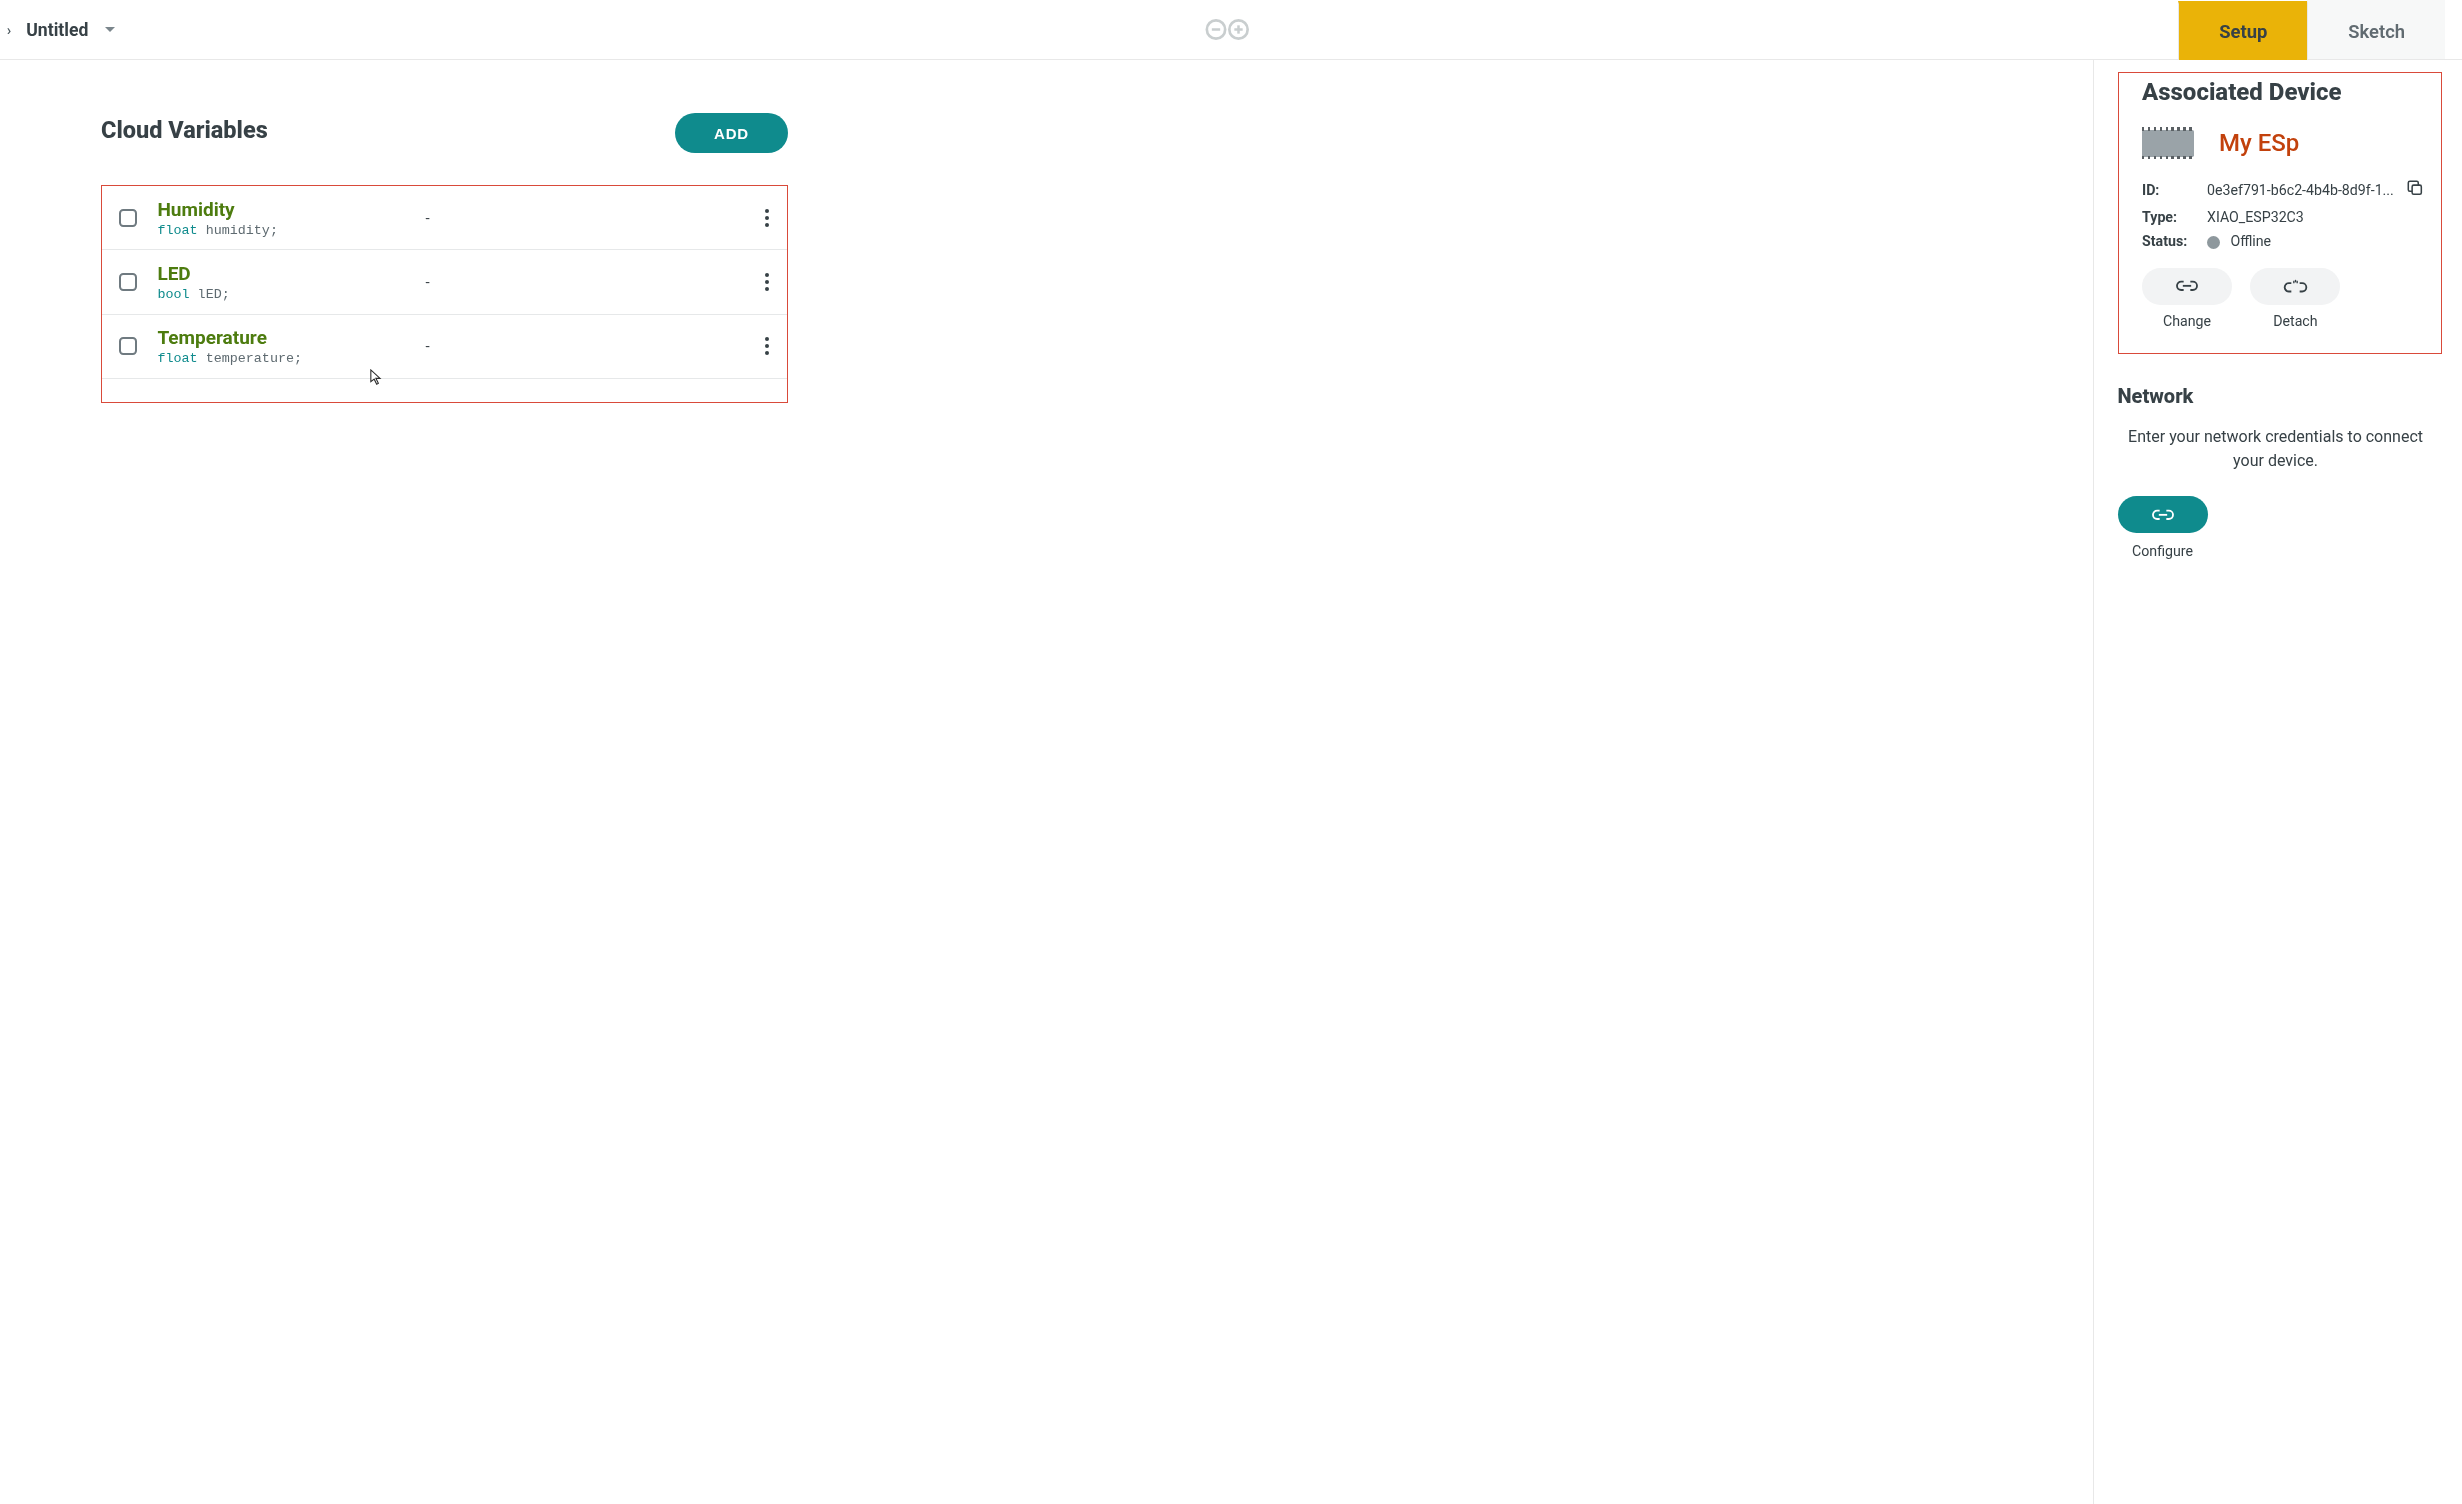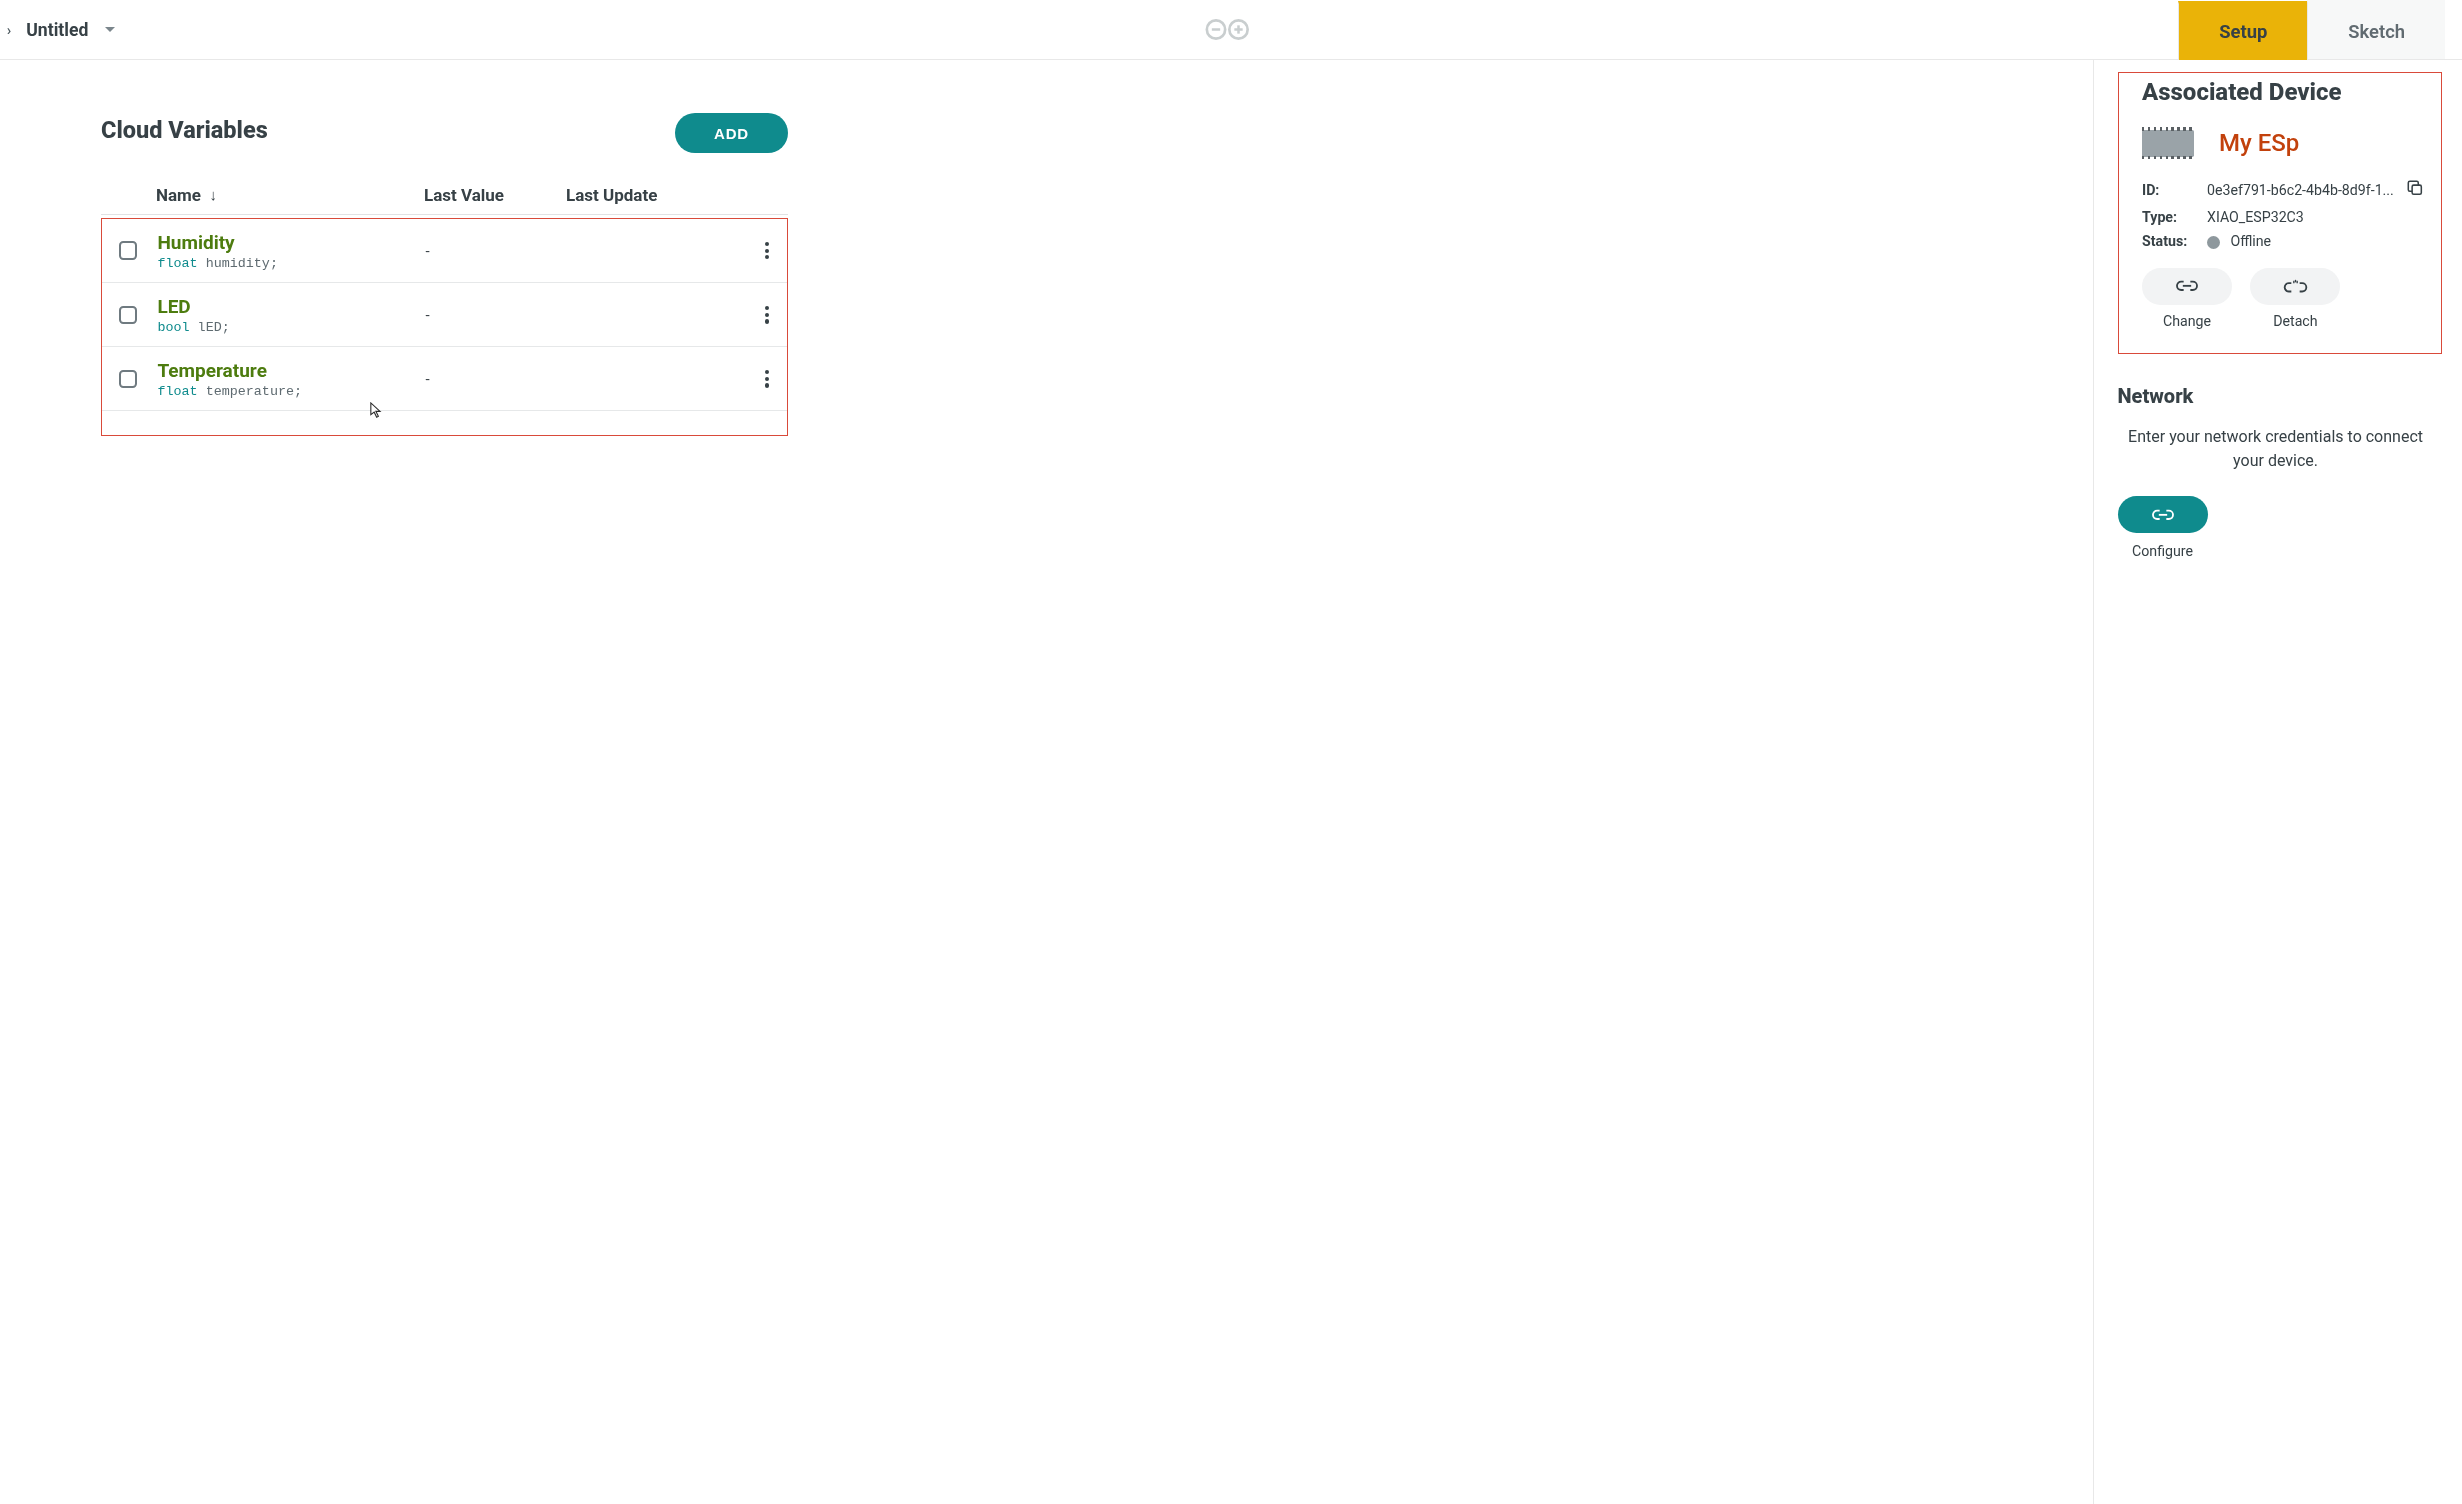--- a/index.html
+++ b/index.html
@@ -389,28 +389,20 @@
 
 <div class="content">
 
   <div class="main">
     <div class="main-header">
       <h2 class="section-title">Cloud Variables</h2>
       <button class="add-btn">ADD</button>
     </div>
 
     <div class="var-table">
-      <div class="var-table-header">
-        <div class="col col-name">
-          <span>Name</span>
-          <span class="sort-arrow">↓</span>
-        </div>
-        <div class="col col-last-value">Last Value</div>
-        <div class="col col-last-update">Last Update</div>
-      </div>
 
       <div class="redbox">
 
         <div class="var-row">
           <div class="checkbox"></div>
           <div class="var-name-cell">
             <span class="var-name">Humidity</span>
             <span class="var-decl">
               <span class="type">float</span>
               <span class="ident"> <span>humidity;</span></span>

